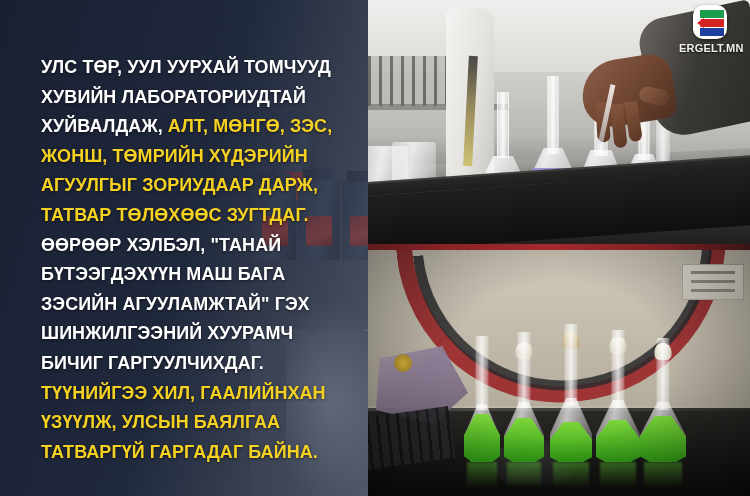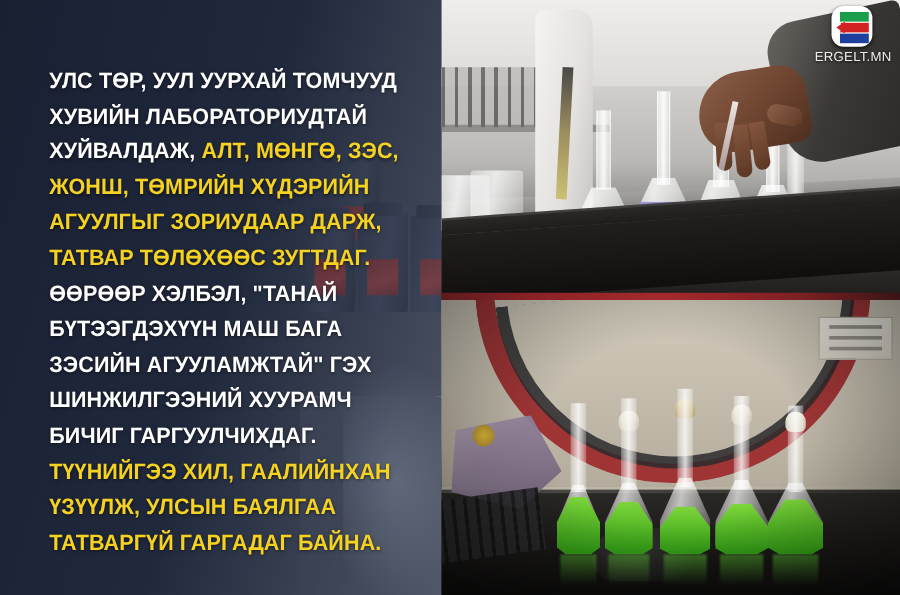--- a/index.html
+++ b/index.html
@@ -295,21 +295,21 @@
   .logo-mark .arrow {
     position:absolute; left:4px; top:13px; width:0; height:0;
     border-top:5px solid transparent; border-bottom:5px solid transparent;
     border-right:7px solid #d32222;
   }
   .logo-mark .notch {
     position:absolute; left:0; top:9px; width:8px; height:17px;
     background:#ffffff; border-radius:0 9px 9px 0;
   }
   .logo-text {
-    margin-top:3px; font-size:11px; font-weight:400; letter-spacing:.2px;
+    margin-top:3px; font-size:11px; font-weight:700; letter-spacing:.2px;
     color:#f2f0ec; text-shadow:0 1px 2px rgba(0,0,0,.85);
   }
 </style>
 </head>
 <body>
 
 <div id="poster">
 
   <div class="left-panel">
     <div class="left-panel-sheen"></div>

